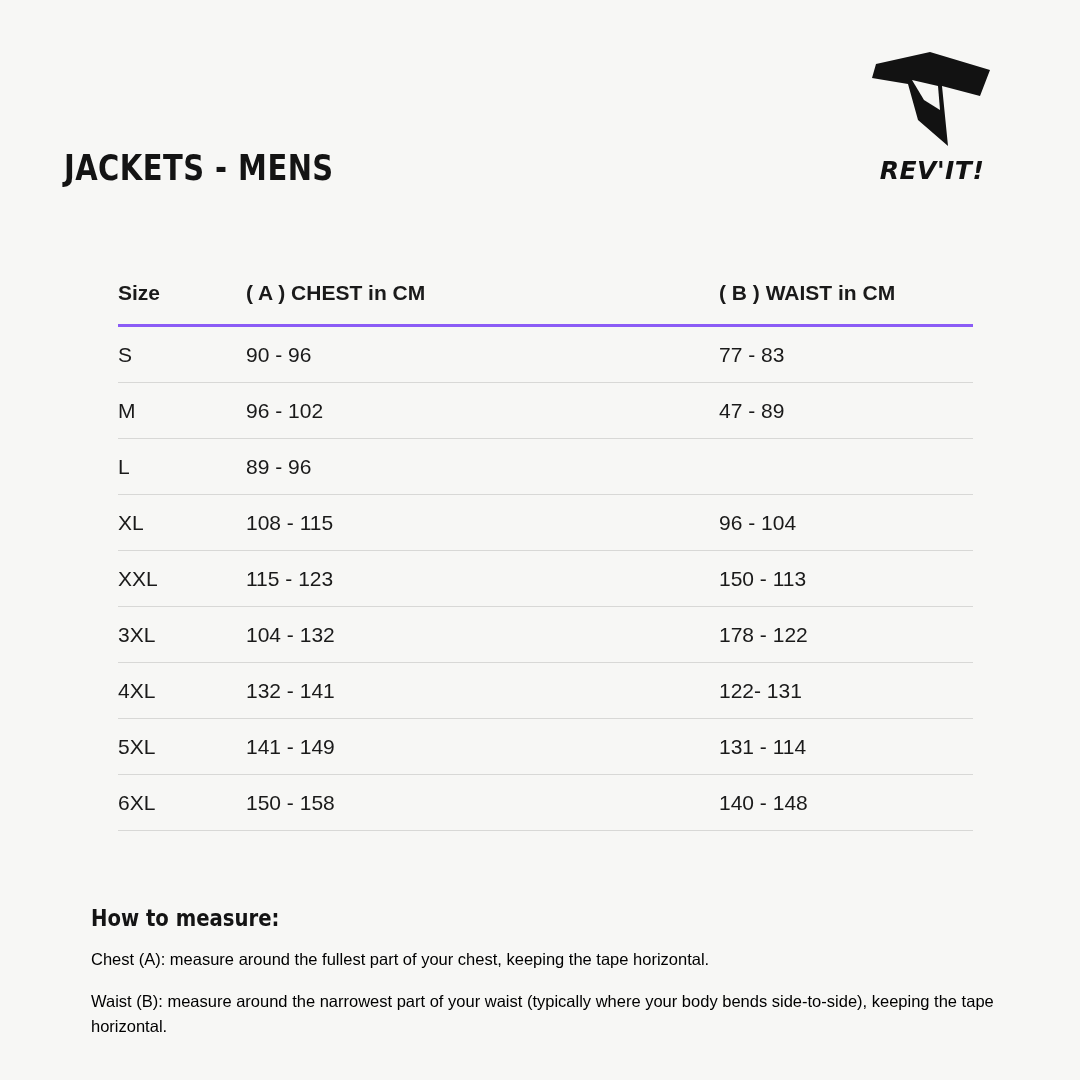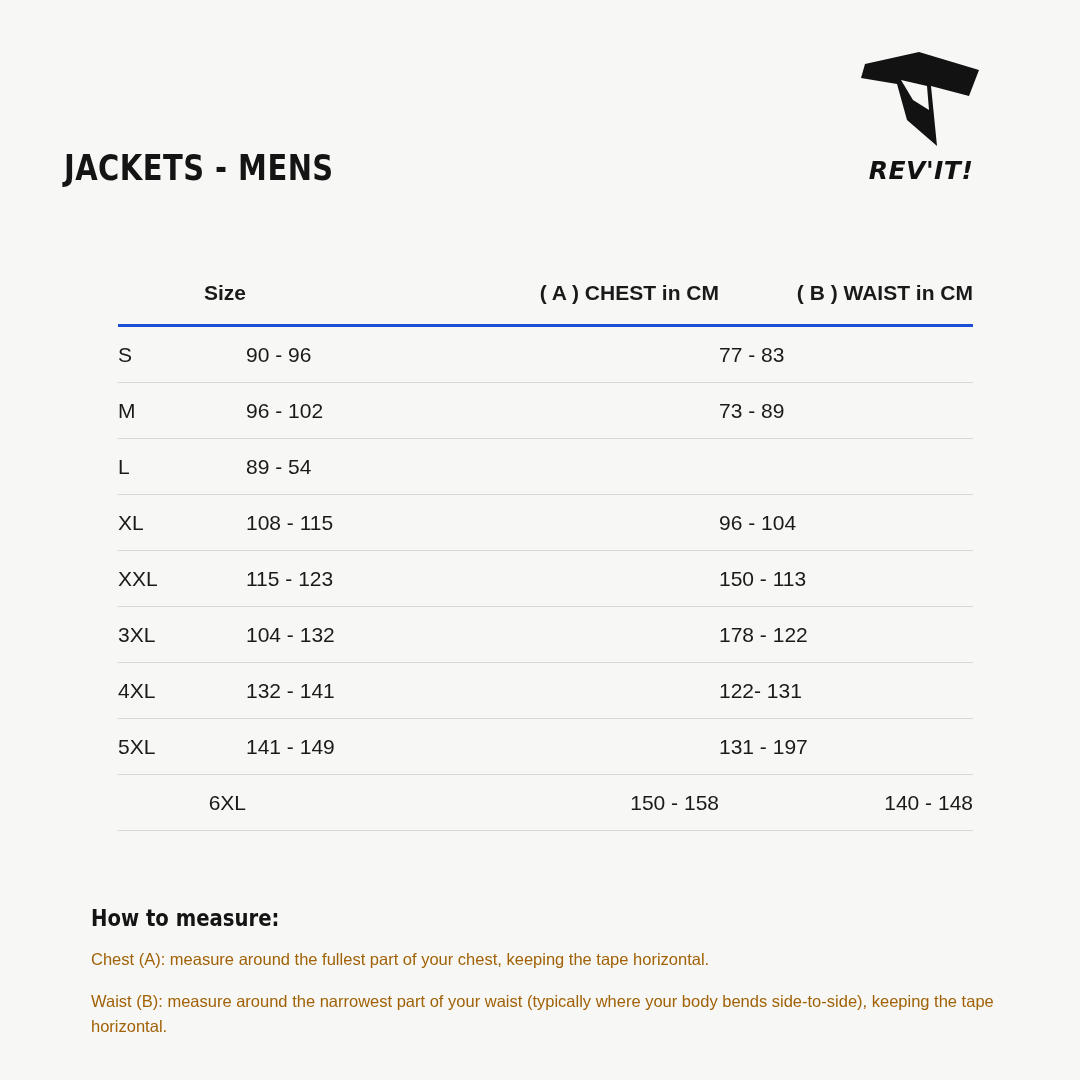--- a/index.html
+++ b/index.html
@@ -30,21 +30,21 @@
     letter-spacing: 0.5px;
     color: #141414;
     font-family: "DejaVu Sans", sans-serif;
     font-stretch: condensed;
     transform: scaleX(0.92);
     transform-origin: left center;
   }
 
   .logo {
     position: absolute;
-    right: 79px;
+    right: 68px;
     top: 50px;
     width: 160px;
     height: 150px;
   }
   .logo-mark {
     position: absolute;
     left: 16px;
     top: 0;
     width: 130px;
     height: 98px;
@@ -65,26 +65,24 @@
     width: 855px;
   }
   .row {
     display: flex;
     align-items: center;
     height: 55px;
     border-bottom: 1px solid #d8d8d6;
   }
   .row.head {
     height: 62px;
-    border-bottom: 3px solid #1d4ed8;
-    text-align: right;
+    border-bottom: 3px solid #8b5cf6;
   }
   .row.last {
     border-bottom: 1px solid #d8d8d6;
-    text-align: right;
   }
   .c-size {
     width: 128px;
     flex: none;
     font-size: 21px;
   }
   .c-chest {
     width: 473px;
     flex: none;
     font-size: 21px;
@@ -115,21 +113,21 @@
     font-stretch: condensed;
     transform: scaleX(0.95);
     transform-origin: left center;
     margin-bottom: 16px;
     color: #141414;
   }
   .howto-p {
     font-size: 16.5px;
     line-height: 1.55;
     margin-bottom: 16px;
-    color: #a16207;
+    color: #000000;
   }
 </style>
 </head>
 <body>
 
 <div class="page">
 
   <div class="title">JACKETS - MENS</div>
 
   <div class="logo">
@@ -150,25 +148,25 @@
     </div>
 
     <div class="row">
       <div class="c-size">S</div>
       <div class="c-chest">90 - 96</div>
       <div class="c-waist">77 - 83</div>
     </div>
     <div class="row">
       <div class="c-size">M</div>
       <div class="c-chest">96 - 102</div>
-      <div class="c-waist">73 - 89</div>
+      <div class="c-waist">47 - 89</div>
     </div>
     <div class="row">
       <div class="c-size">L</div>
-      <div class="c-waist">89 - 54</div>
+      <div class="c-waist">89 - 96</div>
     </div>
     <div class="row">
       <div class="c-size">XL</div>
       <div class="c-chest">108 - 115</div>
       <div class="c-waist">96 - 104</div>
     </div>
     <div class="row">
       <div class="c-size">XXL</div>
       <div class="c-chest">115 - 123</div>
       <div class="c-waist">150 - 113</div>
@@ -179,21 +177,21 @@
       <div class="c-waist">178 - 122</div>
     </div>
     <div class="row">
       <div class="c-size">4XL</div>
       <div class="c-chest">132 - 141</div>
       <div class="c-waist">122- 131</div>
     </div>
     <div class="row">
       <div class="c-size">5XL</div>
       <div class="c-chest">141 - 149</div>
-      <div class="c-waist">131 - 197</div>
+      <div class="c-waist">131 - 114</div>
     </div>
     <div class="row last">
       <div class="c-size">6XL</div>
       <div class="c-chest">150 - 158</div>
       <div class="c-waist">140 - 148</div>
     </div>
   </div>
 
   <div class="howto">
     <div class="howto-title">How to measure:</div>

